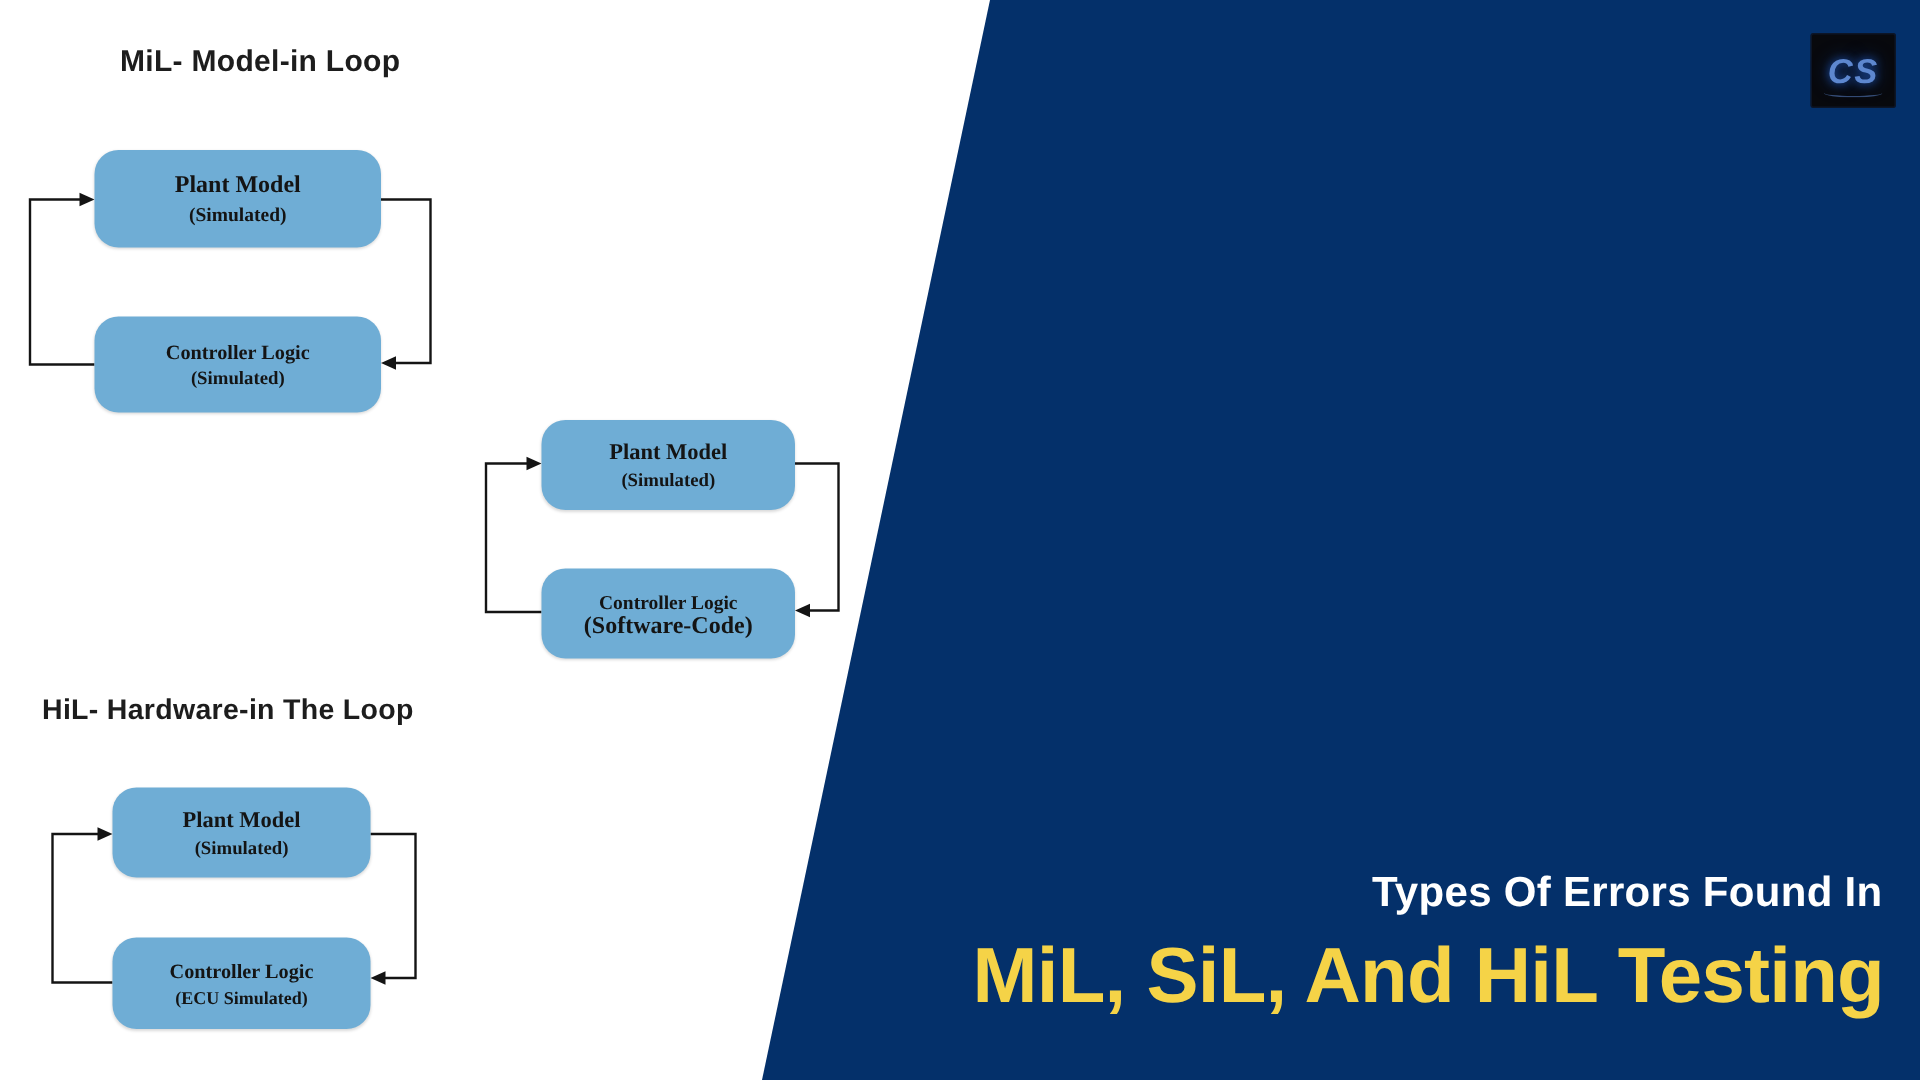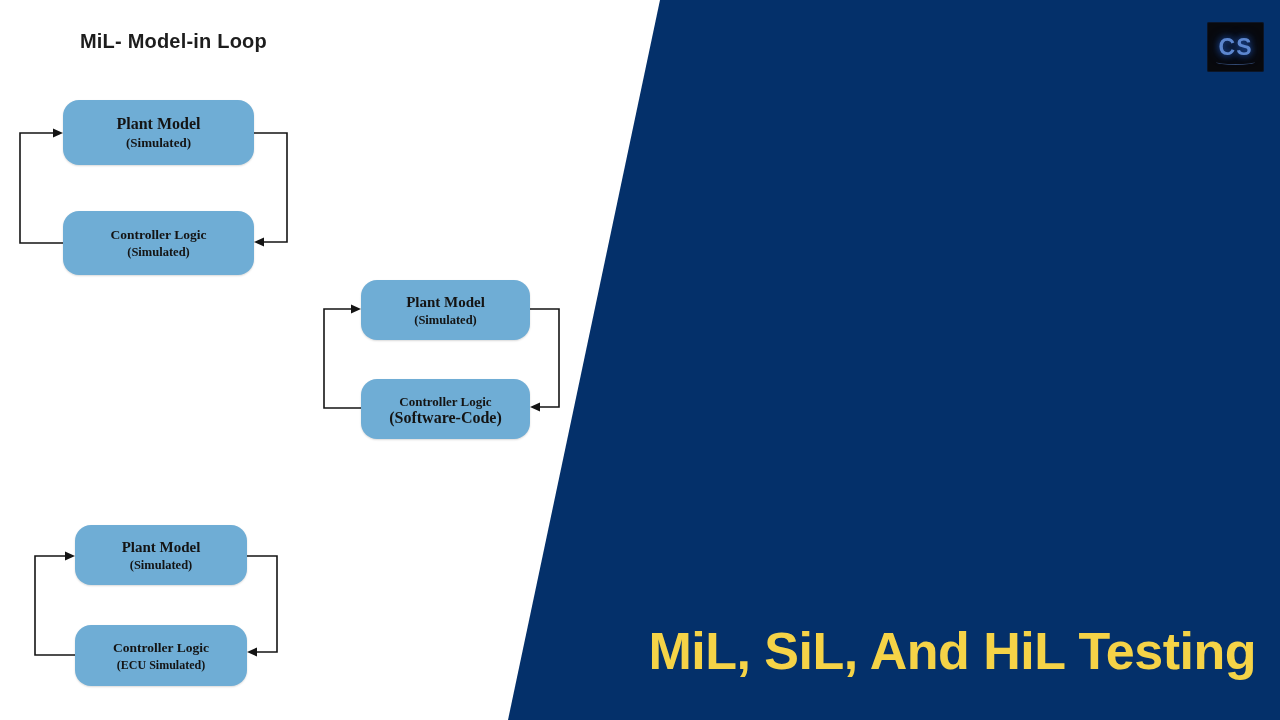--- a/index.html
+++ b/index.html
@@ -17,21 +17,21 @@
   }
 
   
   .logo {
     position:absolute; left:1207px; top:22px; width:57px; height:50px;
     background:#08090d; border-radius:2px;
     display:flex; align-items:center; justify-content:center;
     box-shadow:0 0 0 1px rgba(20,40,80,.4) inset;
   }
   .logo-text {
-    font-size:23px; font-weight:bold; 
+    font-size:23px; font-weight:bold; font-style:italic;
     color:#5d87cf; letter-spacing:1px;
     text-shadow:0 0 6px #1d4fa8, 0 0 12px #123a80;
   }
   .logo-swash {
     position:absolute; left:9px; bottom:7px; width:39px; height:5px;
     border-bottom:1px solid rgba(90,130,200,.55);
     border-radius:50%;
   }
 
   
@@ -137,31 +137,33 @@
       <div class="node-title">Plant Model</div>
       <div class="node-sub">(Simulated)</div>
     </div>
     <div class="node node-controller">
       <div class="node-title">Controller Logic</div>
       <div class="node-sub">(Software-Code)</div>
     </div>
   </section>
 
   <section class="diagram hil">
+    <h2 class="diagram-title">HiL- Hardware-in The Loop</h2>
     <svg class="loop-svg" viewBox="0 0 310 280" aria-hidden="true">
       <path class="arrow-line" d="M75,215 H35 V116 H72"></path>
       <polygon class="arrow-head" points="75,116 65,111.5 65,120.5"></polygon>
       <path class="arrow-line" d="M247,116 H277 V212 H250"></path>
       <polygon class="arrow-head" points="247,212 257,207.5 257,216.5"></polygon>
     </svg>
     <div class="node node-plant">
       <div class="node-title">Plant Model</div>
       <div class="node-sub">(Simulated)</div>
     </div>
     <div class="node node-controller">
       <div class="node-title">Controller Logic</div>
       <div class="node-sub">(ECU Simulated)</div>
     </div>
   </section>
 
+  <div class="banner-subtitle">Types Of Errors Found In</div>
   <div class="banner-title">MiL, SiL, And HiL Testing</div>
 
 </div>
 
 </body></html>

